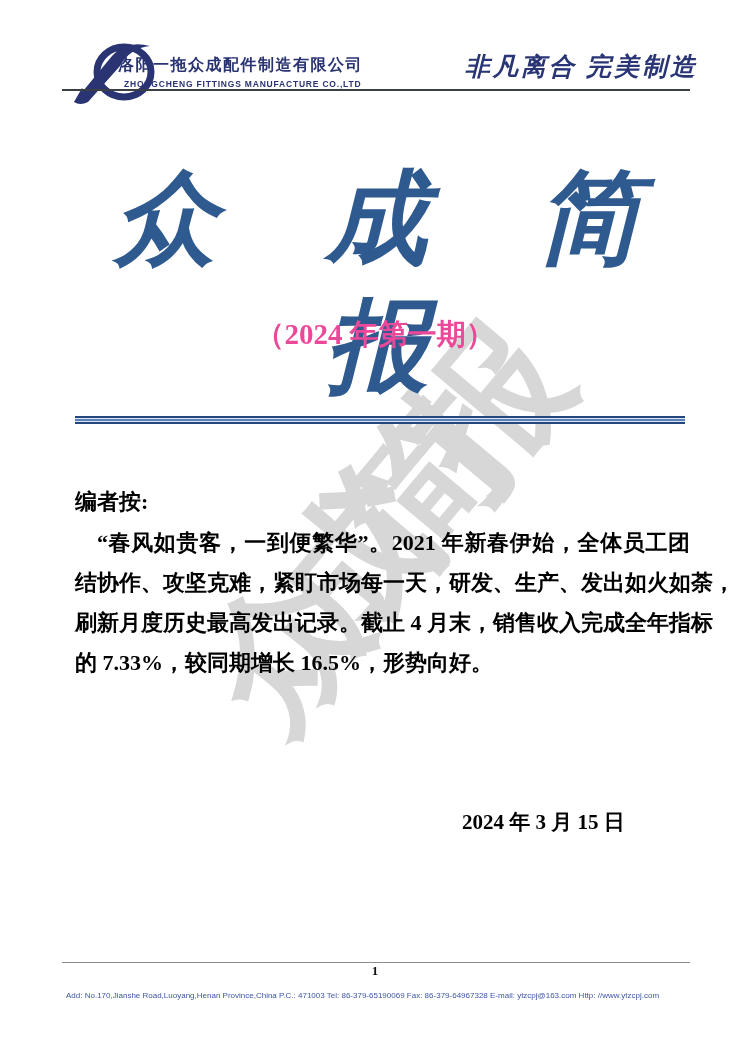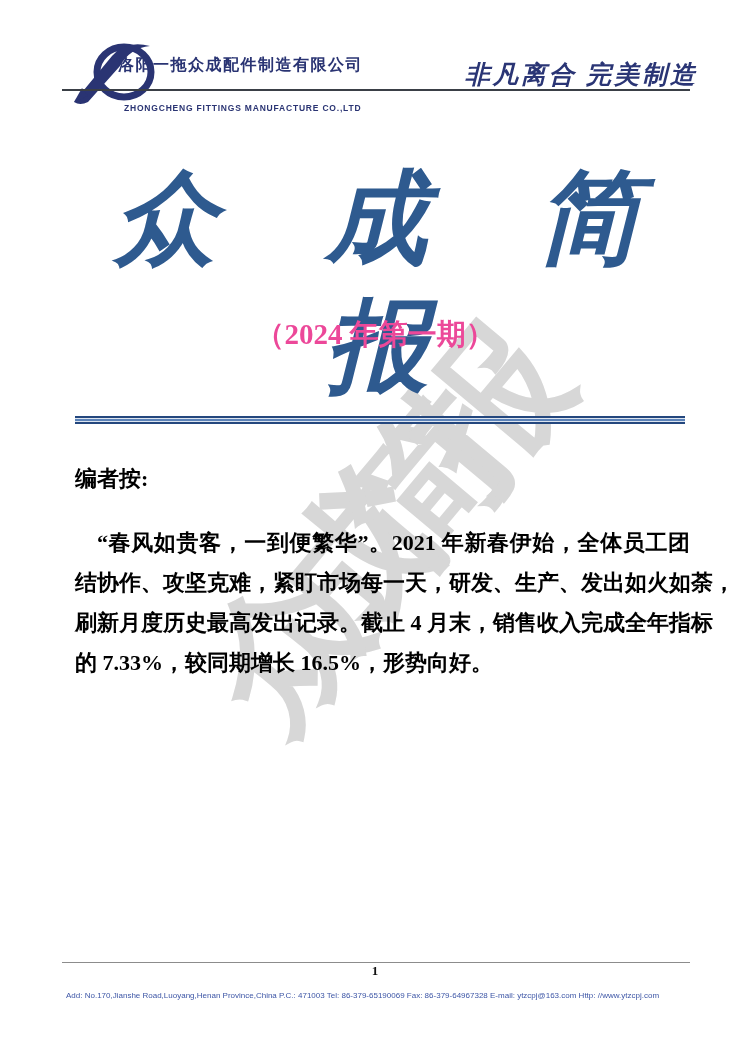--- a/index.html
+++ b/index.html
@@ -16,28 +16,27 @@
   .company-zh{
     position:absolute;left:118px;top:55px;
     font-family:"Liberation Sans", sans-serif;
     font-weight:bold;font-size:16px;letter-spacing:1.5px;
     color:#2a3473;white-space:nowrap;
   }
   .company-en{
     position:absolute;left:124px;top:79px;
     font-family:"Liberation Sans", sans-serif;
     font-weight:bold;font-size:8.5px;letter-spacing:0.8px;
-    color:#2a3473;white-space:nowrap;margin-top:24px;
+    color:#2a3473;white-space:nowrap;
   }
   .slogan{
     position:absolute;right:52px;top:50px;
     font-weight:bold;font-size:25px;letter-spacing:3px;
     color:#2a3575;white-space:nowrap;
     font-style:italic;
-    margin-top:8px;
   }
   .header-rule{
     position:absolute;left:62px;top:89px;width:628px;height:2px;
     background:#3a3f46;
   }
   
   .watermark{
     position:absolute;left:375px;top:545px;
     transform:translate(-50%,-50%) rotate(-50deg);
     font-size:150px;letter-spacing:-45px;
@@ -64,21 +63,21 @@
     position:absolute;left:75px;top:416px;width:610px;height:8px;z-index:1;
     background:linear-gradient(180deg,
       #24477e 0 25%,
       #dbe4f0 25% 37%,
       #5b82b8 37% 62%,
       #dbe4f0 62% 75%,
       #24477e 75% 100%);
   }
   
   .editor-label{
-    position:absolute;left:75px;top:464px;
+    position:absolute;left:75px;top:487px;
     font-size:22px;font-weight:bold;color:#000;z-index:1;
   }
   .body-paragraph{
     position:absolute;left:75px;top:523px;width:615px;z-index:1;
     font-size:22px;font-weight:bold;color:#000;
   }
   .body-line{
     height:40px;line-height:40px;
     text-align:justify;text-align-last:justify;
     white-space:nowrap;
@@ -136,18 +135,19 @@
   <div class="doc-issue">（2024 年第一期）</div>
   <div class="double-rule"></div>
 
   <div class="editor-label">编者按:</div>
   <div class="body-paragraph">
     <div class="body-line first">“春风如贵客，一到便繁华”。2021 年新春伊始，全体员工团</div>
     <div class="body-line">结协作、攻坚克难，紧盯市场每一天，研发、生产、发出如火如荼，</div>
     <div class="body-line">刷新月度历史最高发出记录。截止 4 月末，销售收入完成全年指标</div>
     <div class="body-line last">的 7.33%，较同期增长 16.5%，形势向好。</div>
   </div>
+  <div class="sig-date">2024 年 3 月 15 日</div>
 
   <div class="footer-rule"></div>
   <div class="page-number">1</div>
   <div class="footer-en">Add: No.170,Jianshe Road,Luoyang,Henan Province,China  P.C.: 471003  Tel: 86-379-65190069  Fax: 86-379-64967328  E-mail: ytzcpj@163.com  Http: //www.ytzcpj.com</div>
 
 </div>
 
 </body></html>

